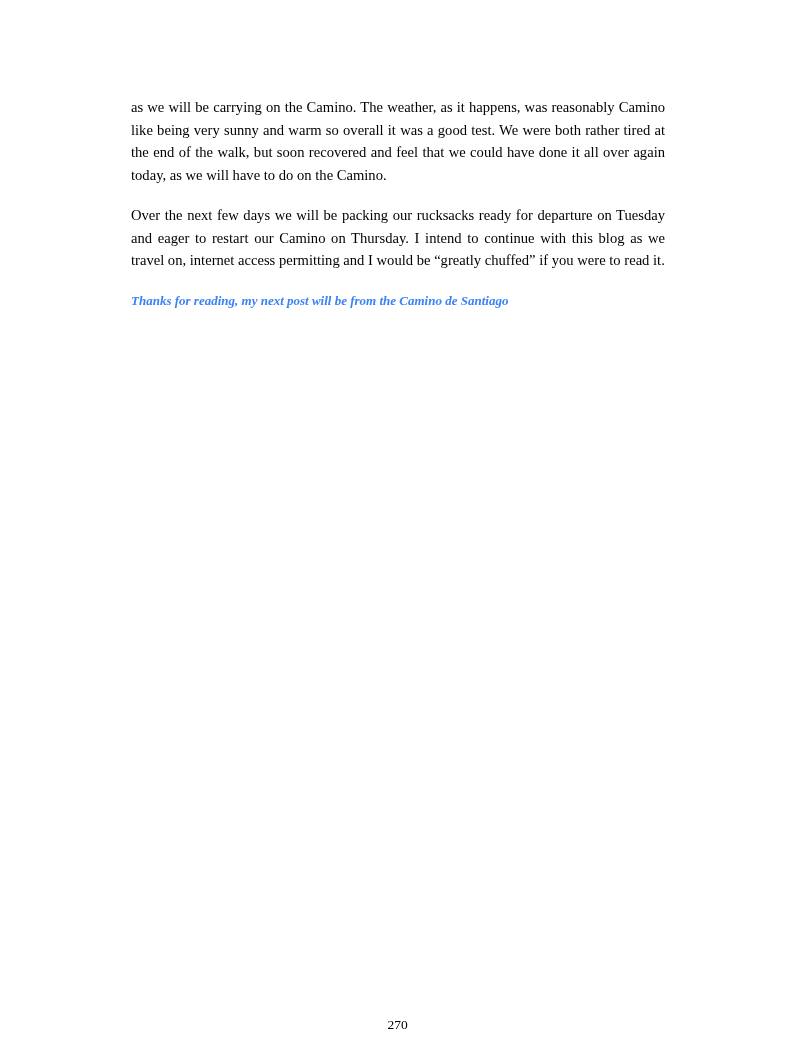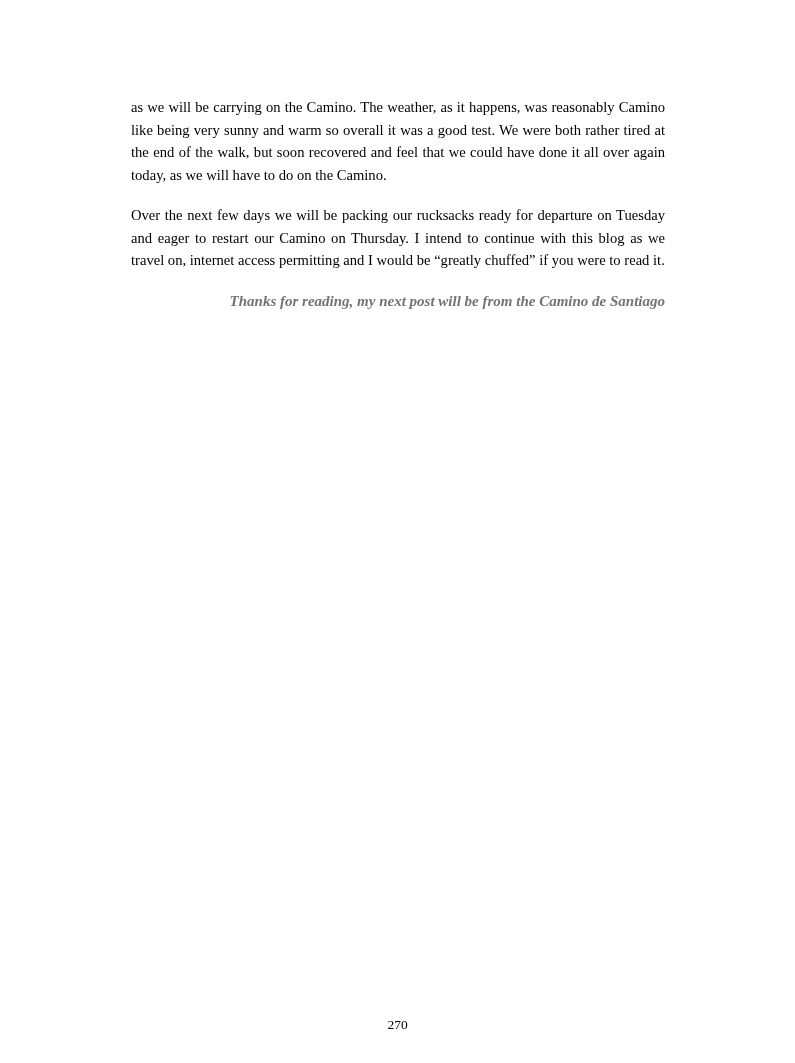--- a/index.html
+++ b/index.html
@@ -33,27 +33,27 @@
     margin: 0 0 18px 0;
     font-size: 14.6px;
     line-height: 22.5px;
     text-align: justify;
     text-justify: inter-word;
     font-family: "Liberation Serif", serif;
     color: #000000;
   }
   p.closing {
     margin: 16px 0 0 0;
-    font-size: 15px;
+    font-size: 13px;
     line-height: 22px;
     font-weight: bold;
     font-style: italic;
-    text-align: right;
+    text-align: left;
     font-family: "Liberation Serif", serif;
-    color: #737373;
+    color: #3b82f6;
   }
   .page-number {
     position: absolute;
     left: 0;
     top: 1017px;
     width: 795px;
     text-align: center;
     font-size: 13.5px;
     font-family: "Liberation Serif", serif;
     color: #000000;

